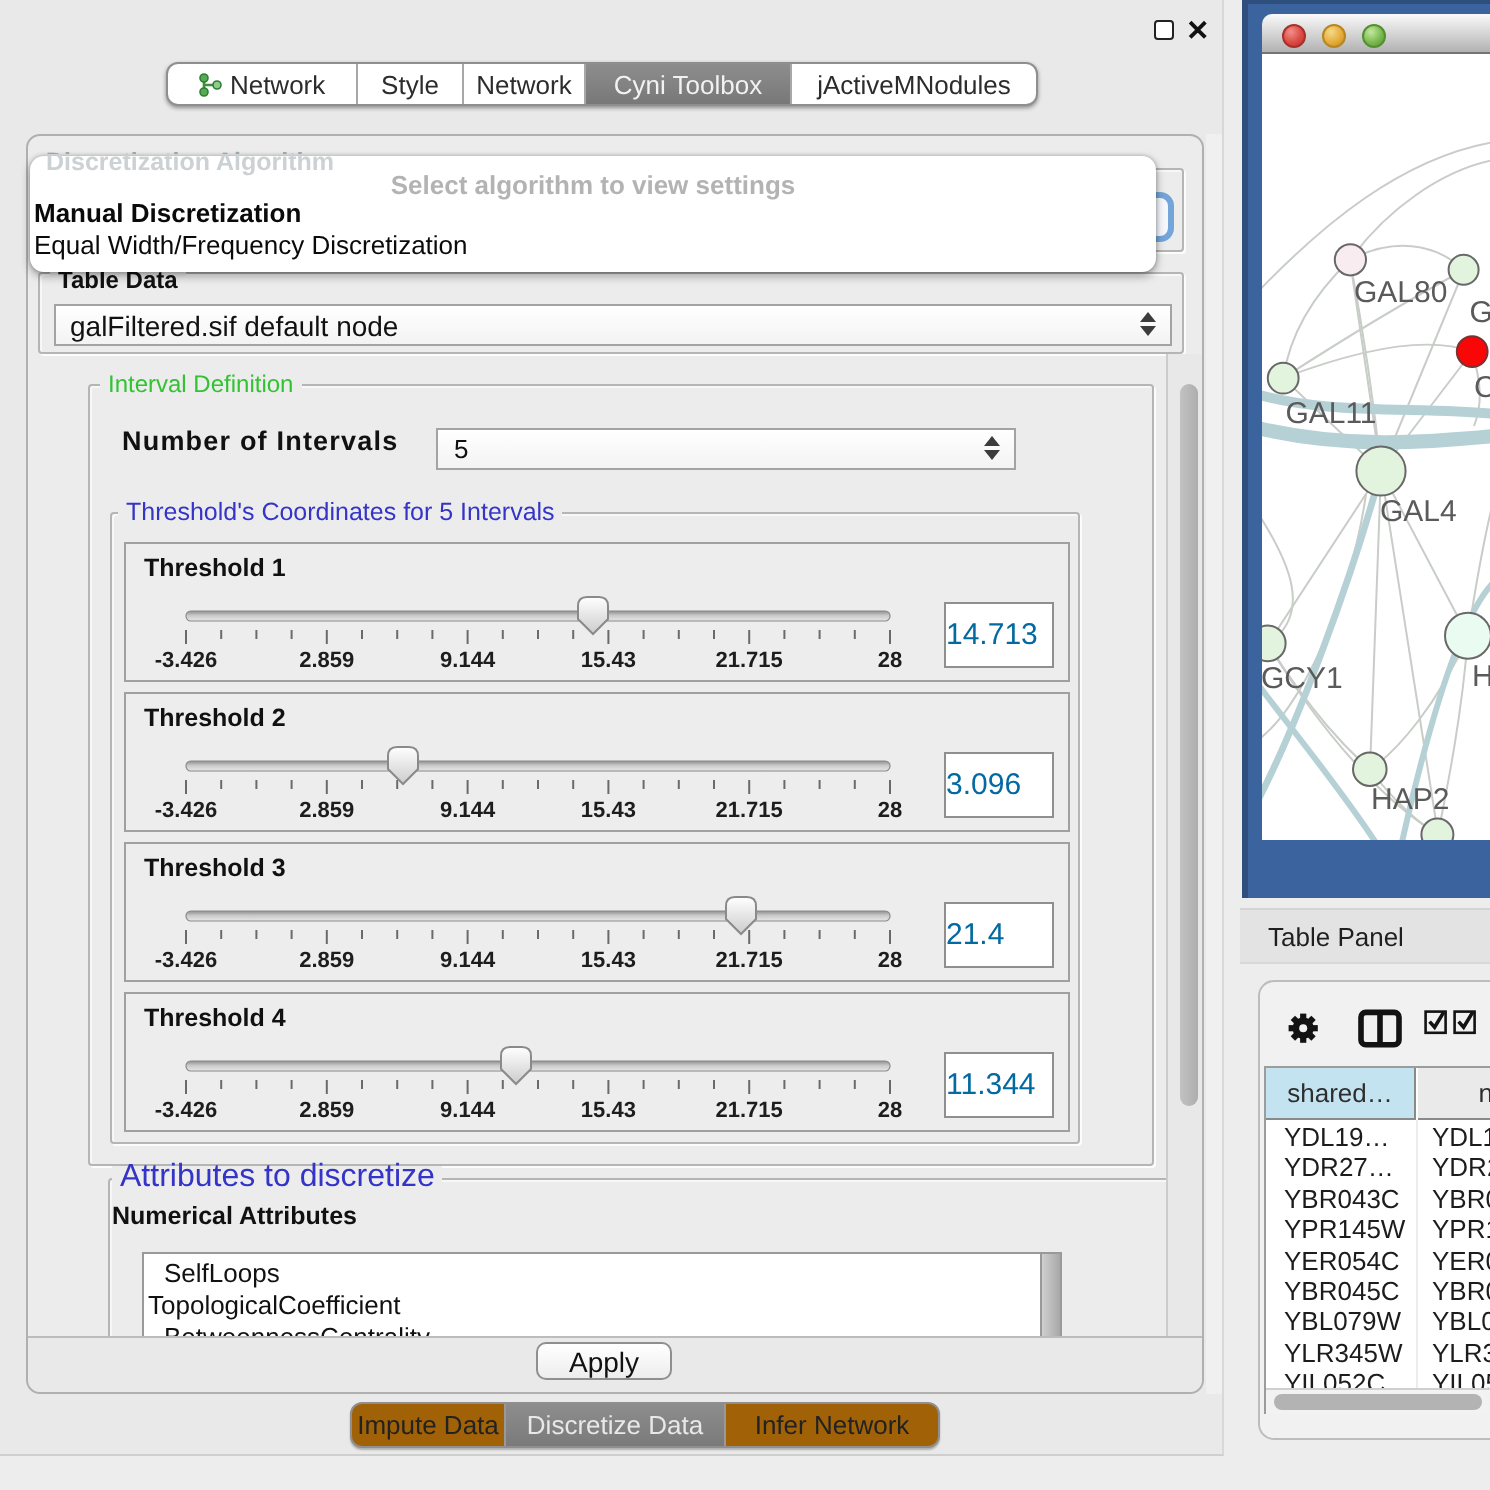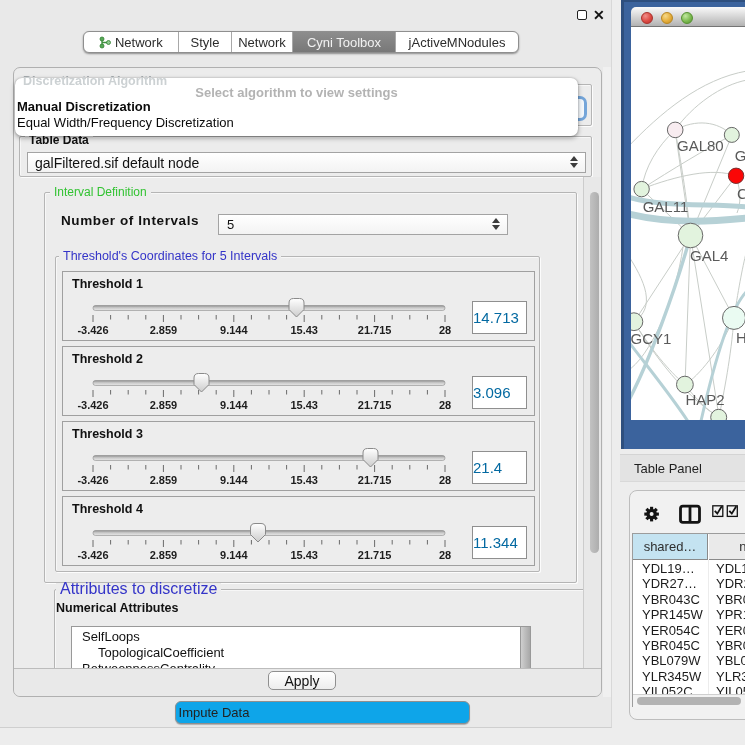--- a/index.html
+++ b/index.html
@@ -53,23 +53,23 @@
   border-radius:7px; box-shadow:0 2px 5px rgba(0,0,0,0.35), 0 0 2px rgba(0,0,0,0.25); z-index:50; }
 #ghost1 { left:23px; top:70px; width:260px; height:7px; overflow:hidden; z-index:60; }
 #ghost1 span { position:absolute; left:0; top:4px; font-size:12.5px; font-weight:bold; color:#a0a5a8; white-space:nowrap;}
 #ghost2 { left:23px; top:74px; font-size:12.5px; font-weight:bold; color:#ccd1d3; z-index:55; white-space:nowrap;}
 
 
 .sbtrack { background:#e8e8e8; }
 .sbthumb { position:absolute; background:linear-gradient(to right,#c2c2c2,#adadad); border-radius:5px; }
 
 
-#btabs { left:175px; top:701px; width:295px; height:23px; display:flex; background:#0ea5e9;
+#btabs { left:175px; top:701px; width:295px; height:23px; display:flex; background:#a16207;
   border:1px solid #8f8f8f; border-radius:6px; overflow:hidden; font-size:13px; color:#222;
-  box-shadow:0 1px 1px rgba(0,0,0,0.25);flex-direction:column;}
+  box-shadow:0 1px 1px rgba(0,0,0,0.25);}
 .btab { line-height:21px; text-align:center; border-left:1px solid #999; }
 .btab:first-child { border-left:none;}
 .btab.sel { background:linear-gradient(#8d8d8d,#7a7a7a); color:#e8e8e8; }
 
 
 #nwin { left:621px; top:0; width:124px; height:449px; background:#3b639d;
   box-shadow:inset 3px 0 0 #2e4f7e, inset 0 2px 0 #2e4f7e; }
 #ntitle { left:631px; top:7px; width:114px; height:20px;
   background:linear-gradient(#fafafa,#b2b2b2); border-radius:5px 0 0 0;
   border-bottom:1px solid #757575; }
@@ -304,21 +304,21 @@
             </g>
           </svg>
       <div class="vbox">11.344</div>
     </div>
 
     <div class="abs grp" style="left:38px; top:412px; width:542px; height:120px;"></div>
     <div class="grplabel" style="left:40px; top:406px; color:#3434c8; font-size:16px;">Attributes to discretize</div>
     <div class="abs" style="left:40px; top:424px; font-size:12.5px; font-weight:bold; color:#111;">Numerical Attributes</div>
     <div class="abs" style="left:55px; top:449px; width:460px; height:80px; background:#fff; border:1px solid #999; font-size:13px; color:#111;">
       <div style="height:16px; line-height:16px; padding-left:10px; margin-top:2px;">SelfLoops</div>
-      <div style="height:16px; line-height:16px; padding-left:26px;">TopologicalCoefficient</div>
+      <div style="height:16px; line-height:16px; padding-left:2px;">TopologicalCoefficient</div>
       <div style="height:16px; line-height:16px; padding-left:10px;">BetweennessCentrality</div>
       <div style="position:absolute; right:0; top:0; width:10px; height:80px; background:linear-gradient(to right,#cfcfcf,#a8a8a8); border-left:1px solid #999;"></div>
     </div>
   </div>
   </div>
 
   <div class="abs sbtrack" style="left:583px; top:177px; width:18px; height:491px; border-left:1px solid #cccccc;"></div>
   <div class="abs sbthumb" style="left:590px; top:192px; width:9px; height:361px;"></div>
 
   <div class="abs" style="left:14px; top:668px; width:587px; height:28px; background:#e9e9e9; border-top:1px solid #bcbcbc; border-radius:0 0 7px 7px;"></div>

